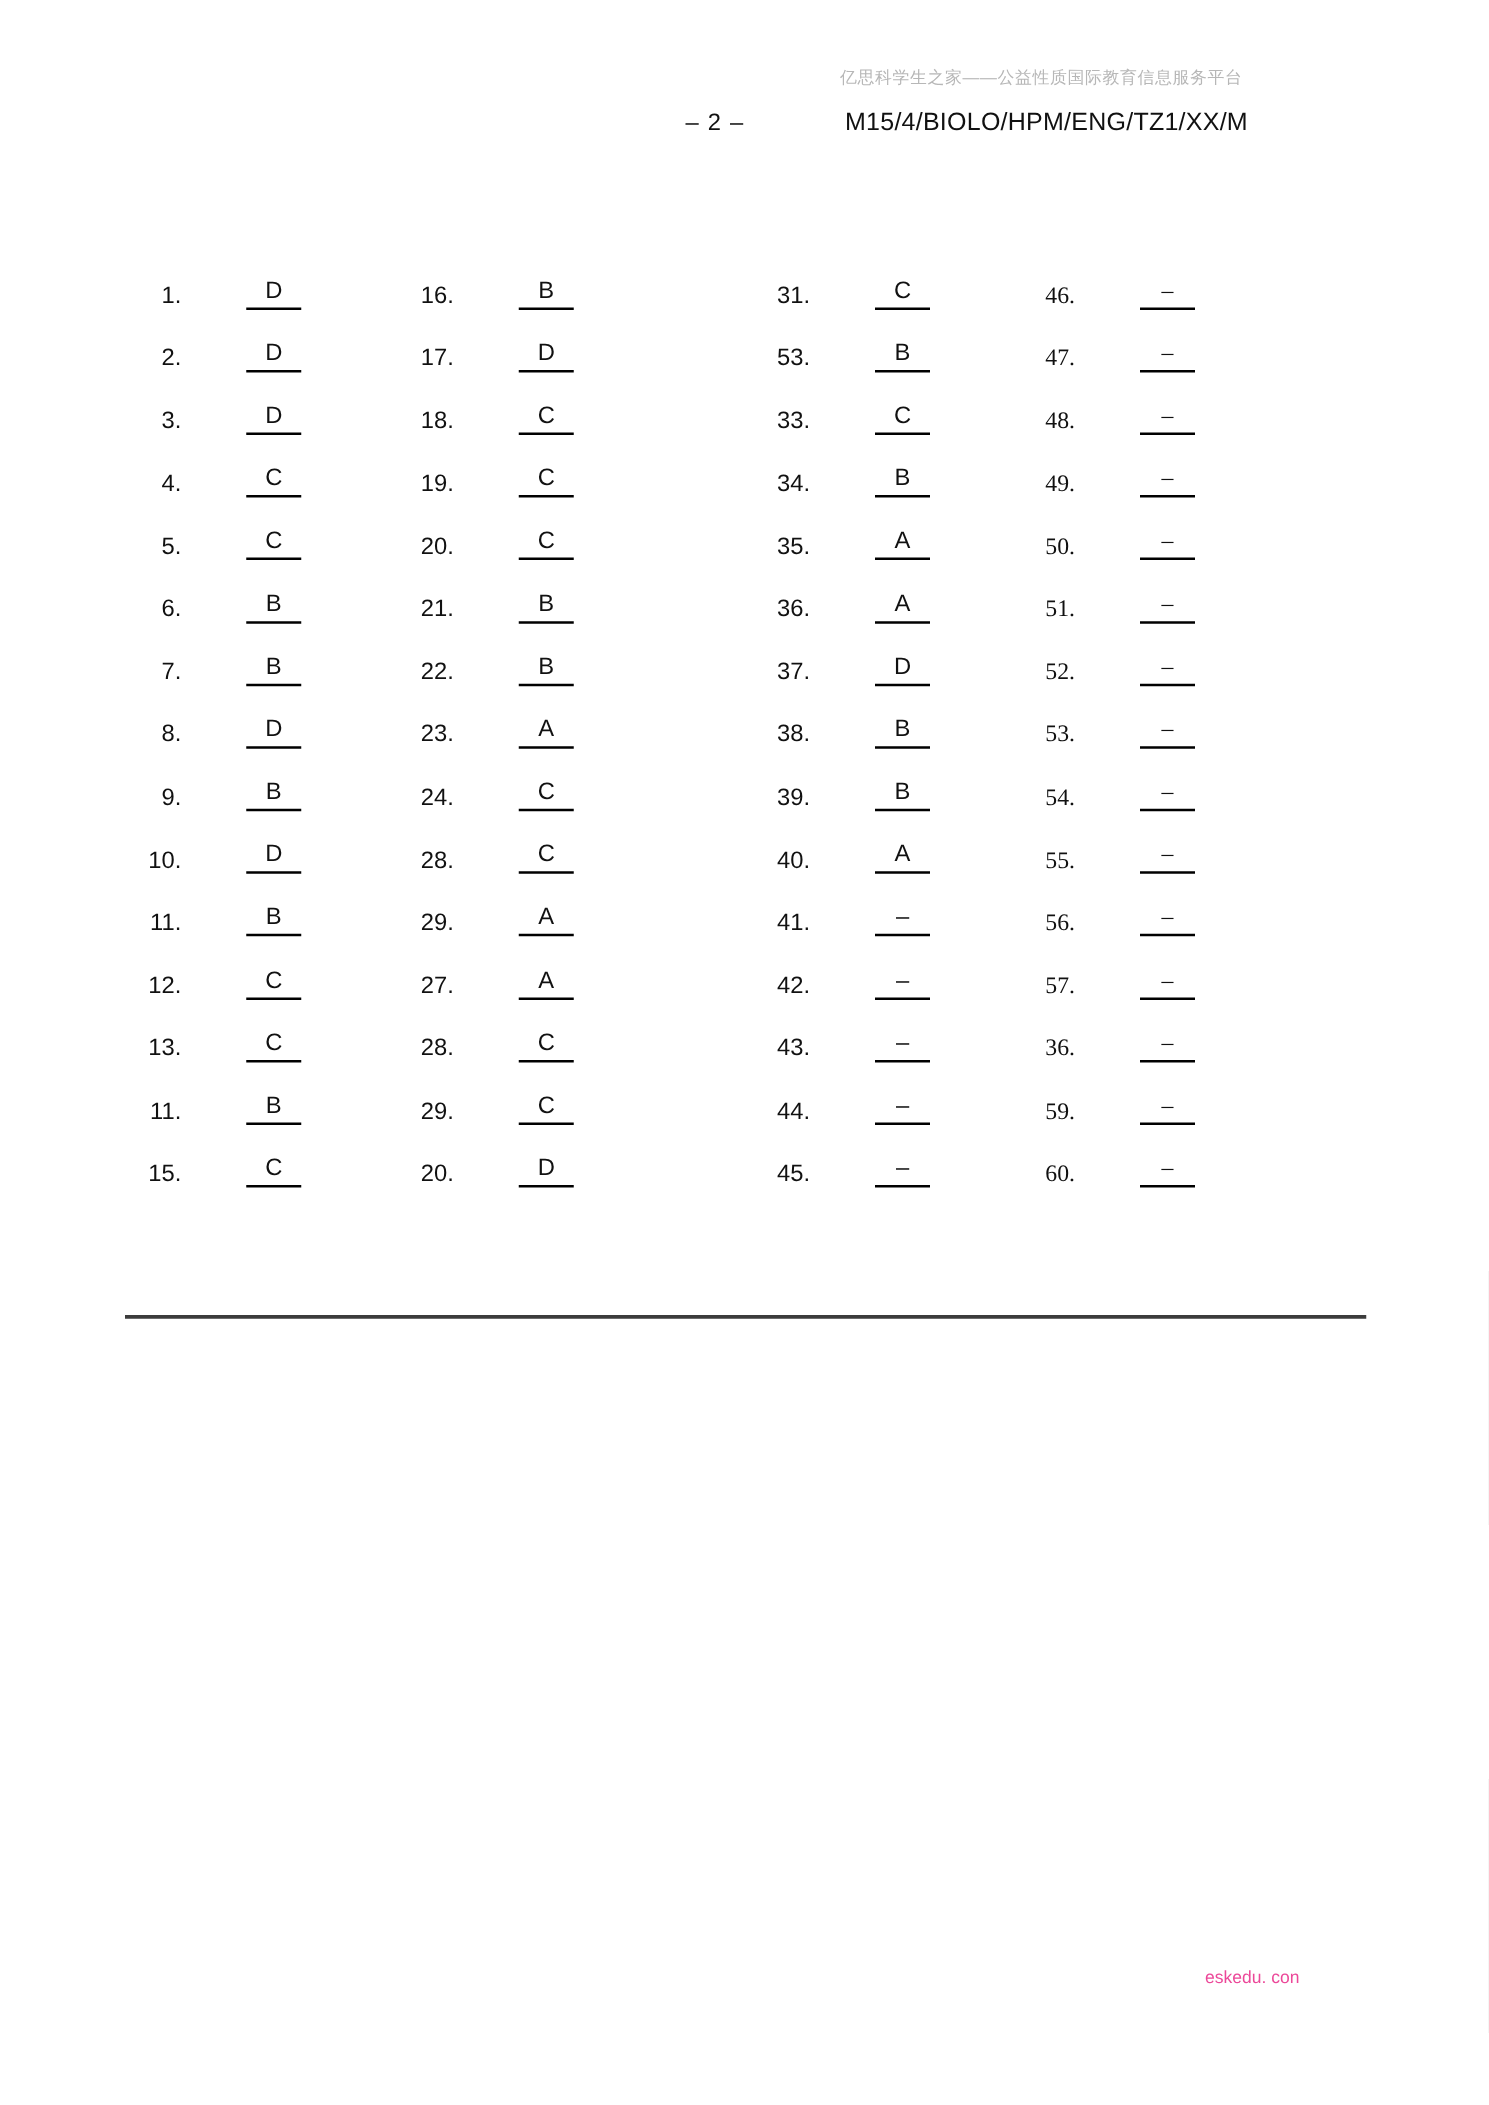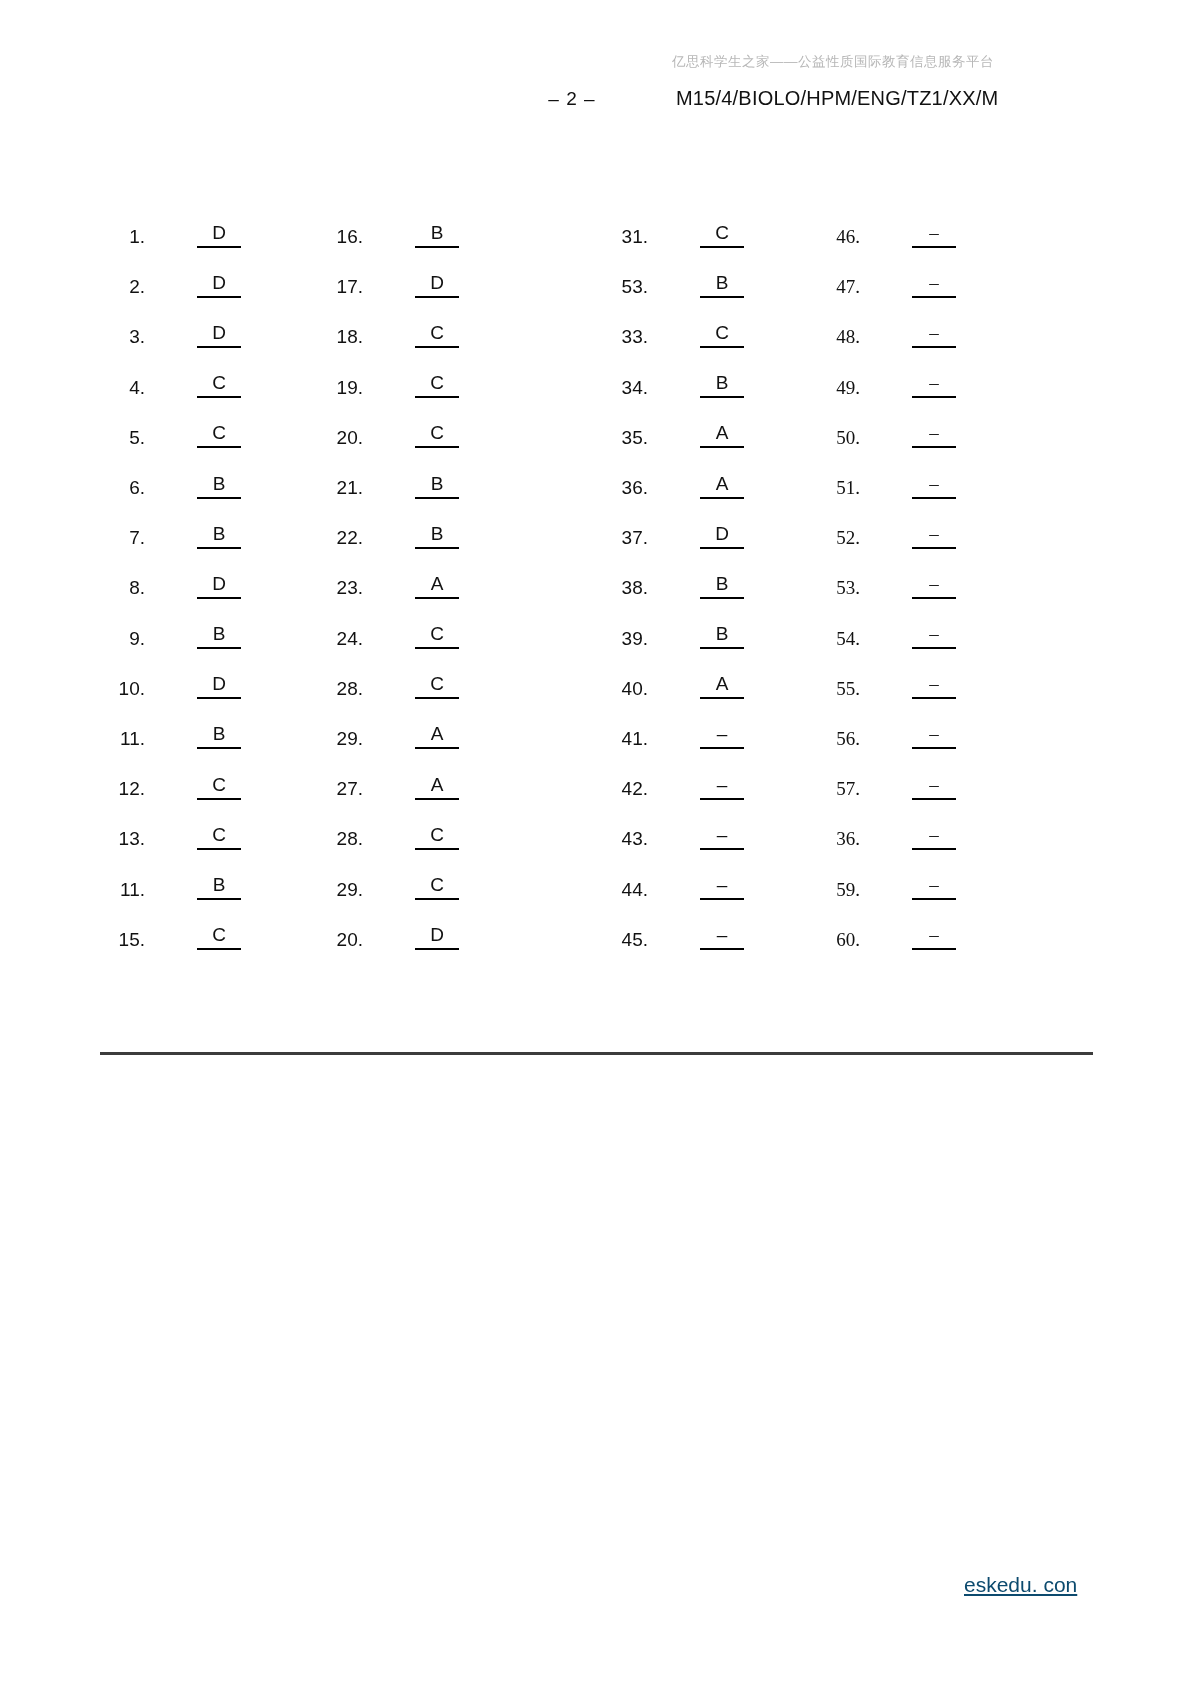--- a/index.html
+++ b/index.html
@@ -90,24 +90,23 @@
     top: 1052px;
     left: 100px;
     width: 993px;
     height: 3px;
     background: #3c3c3c;
   }
   .footer-mark {
     position: absolute;
     top: 1573px;
     left: 964px;
-    font-size: 21px;
-    color: #0c4a6e;
+    font-size: 14px;
+    color: #ec4899;
     white-space: nowrap;
-    text-decoration: underline;
   }
 </style>
 </head>
 <body>
 
 <div class="page">
 
   <div class="cn-header">亿思科学生之家——公益性质国际教育信息服务平台</div>
 
   <div class="page-number">– 2 –</div>

